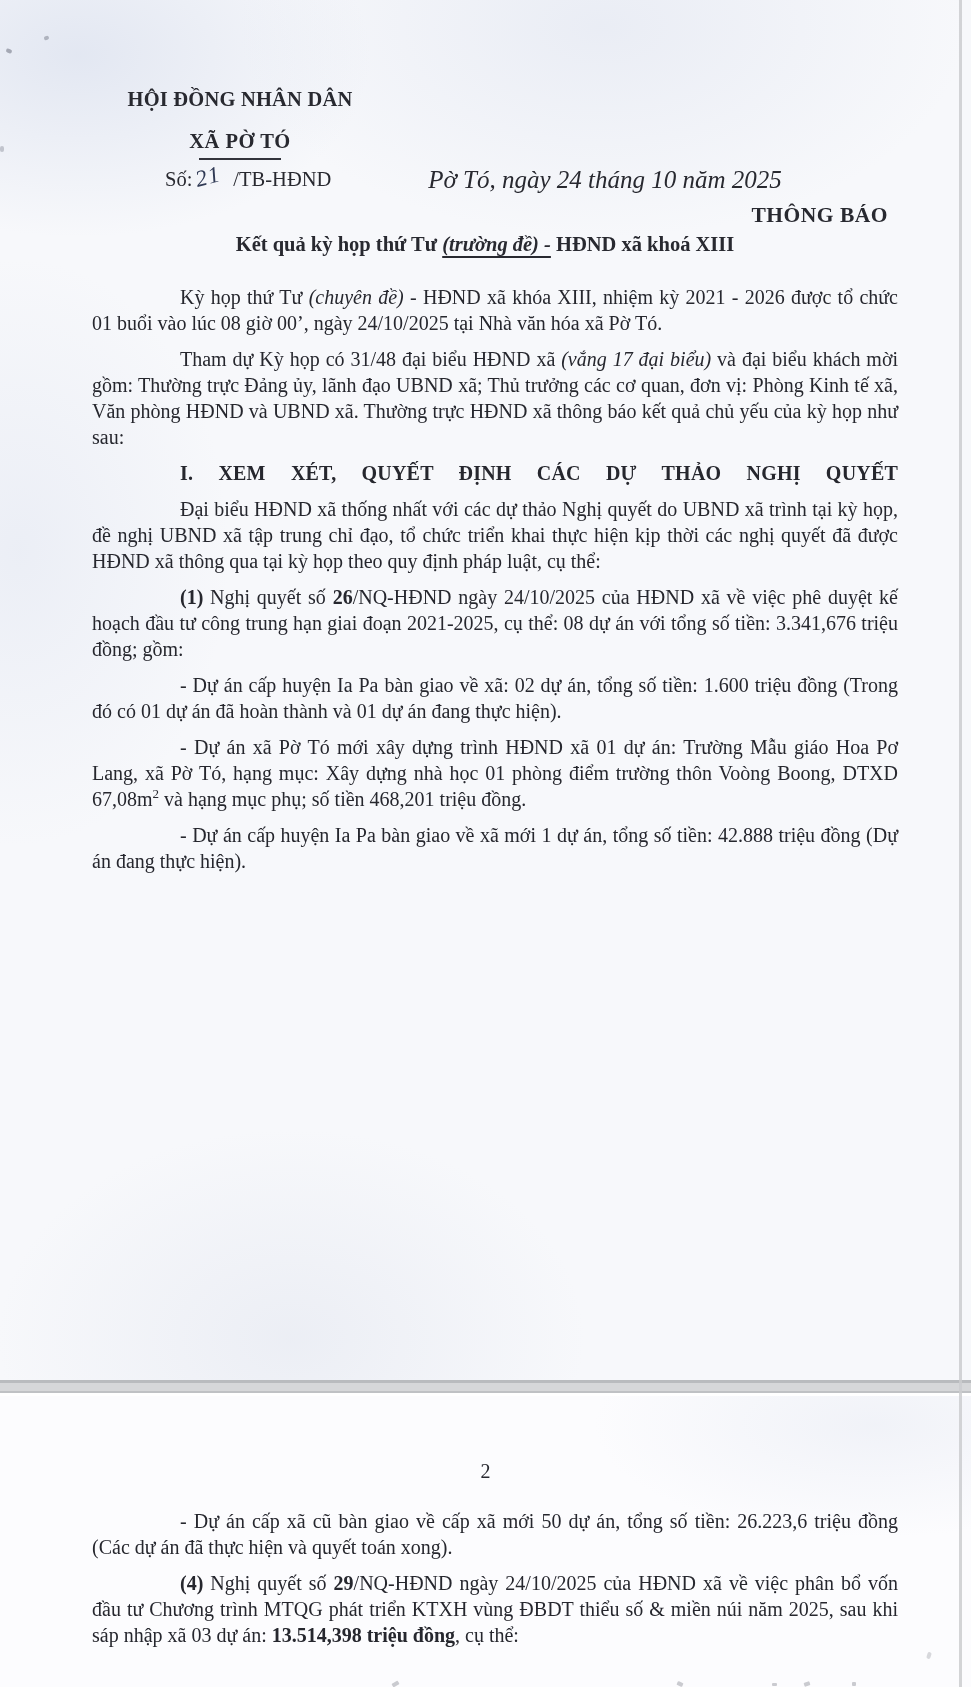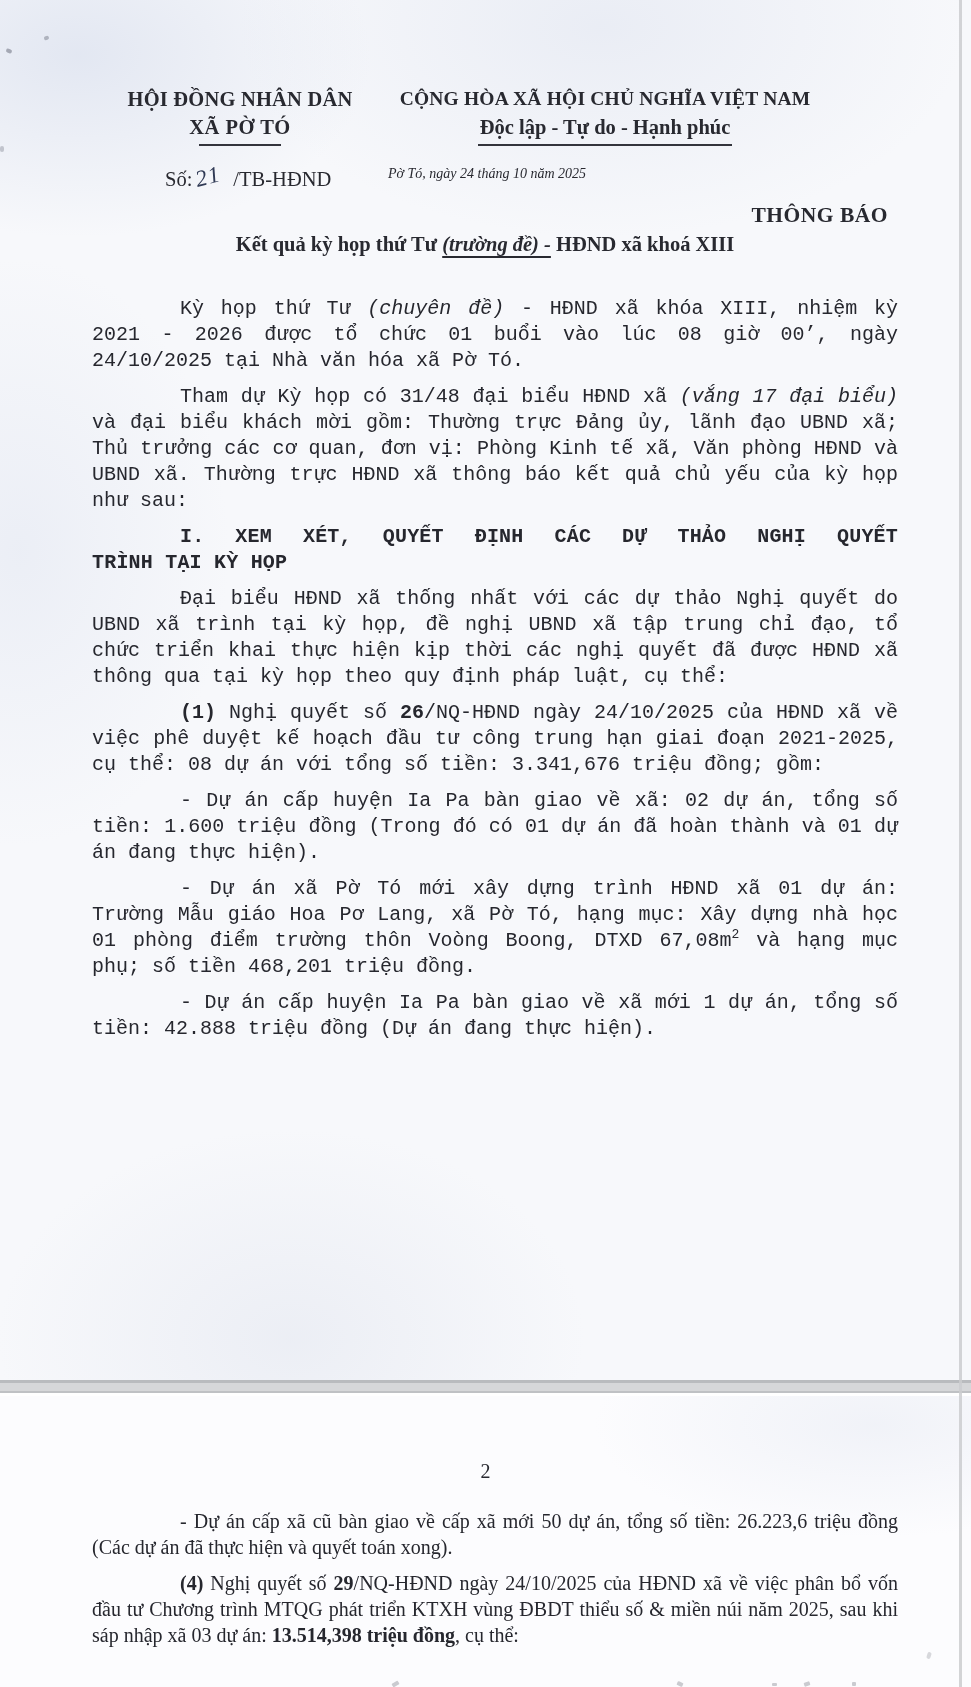--- a/index.html
+++ b/index.html
@@ -35,38 +35,38 @@
     position:absolute;top:0;left:959px;width:3px;height:1687px;
     background:#cbcccf;opacity:.85;
   }
   .speck{position:absolute;background:#6d717f;border-radius:2px;opacity:.55;}
   .s1{left:6px;top:49px;width:6px;height:4px;transform:rotate(20deg);}
   .s2{left:44px;top:36px;width:5px;height:4px;opacity:.45;transform:rotate(-15deg);}
   .s3{left:0px;top:146px;width:4px;height:6px;opacity:.35;}
   
   .org{position:absolute;top:88px;left:103px;width:274px;text-align:center;line-height:1.15;}
   .org-l1{font-weight:bold;font-size:20.5px;letter-spacing:.2px;}
-  .org-l2{font-weight:bold;font-size:20.5px;margin-top:4px;letter-spacing:.5px;}
+  .org-l2{font-weight:bold;font-size:20.5px;margin-top:18px;letter-spacing:.5px;}
   .org-rule{width:82px;height:2px;background:#33343c;margin:5px auto 0;}
   .nat{position:absolute;top:88px;left:388px;width:434px;text-align:center;line-height:1.15;}
   .nat-l1{font-weight:bold;font-size:19.5px;letter-spacing:.2px;}
   .nat-l2{font-weight:bold;font-size:20.5px;margin-top:6px;}
   .nat-l2-inner{display:inline-block;border-bottom:2px solid #33343c;padding:0 2px 4px;}
   .docnum{position:absolute;top:166px;left:165px;font-size:20.5px;white-space:nowrap;}
   .handwritten{
     display:inline-block;font-style:italic;font-size:23px;color:#303a55;
     transform:rotate(-14deg) translateY(-2px);margin:0 12px 0 4px;letter-spacing:1px;
   }
-  .dateline{position:absolute;top:166px;left:388px;width:434px;text-align:left;font-style:italic;font-size:14px;}
+  .dateline{position:absolute;top:166px;left:388px;width:434px;text-align:center;font-style:italic;font-size:25px;}
   .doc-title{position:absolute;top:203px;left:82px;width:806px;text-align:right;font-weight:bold;font-size:21.5px;letter-spacing:.5px;}
   .doc-subtitle{position:absolute;top:233px;left:82px;width:806px;text-align:center;font-weight:bold;font-size:20.5px;}
   .sub-em{font-style:italic;text-decoration:underline;text-underline-offset:5px;text-decoration-thickness:2px;}
   
   .body{position:absolute;left:92px;width:806px;font-size:20px;line-height:26px;text-align:justify;color:#26272e;}
-  .body1{top:284px;font-family:Liberation Mono, monospace;}
+  .body1{top:272px;}
   .body2{top:100px;}
   .para{margin:10px 0 0;text-indent:88px;}
   .para.first{margin-top:12px;}
   .para.heading{font-weight:bold;letter-spacing:.2px;}
   .para.heading-stretch{text-align-last:justify;}
   .para.heading-line2{margin-top:0;text-indent:0;}
   .seg.bold{font-weight:bold;}
   .seg.italic{font-style:italic;}
   sup.seg{font-size:13px;line-height:0;}
   .pagenum{margin:0;padding-top:64px;text-align:center;font-size:20px;color:#26272e;}
@@ -89,44 +89,37 @@
     <div class="speck s1"></div>
     <div class="speck s2"></div>
     <div class="speck s3"></div>
 
     <div class="org">
       <div class="org-l1">HỘI ĐỒNG NHÂN DÂN</div>
       <div class="org-l2">XÃ PỜ TÓ</div>
       <div class="org-rule"></div>
     </div>
 
-    <div class="nat">
-      <div class="nat-l1">CỘNG HÒA XÃ HỘI CHỦ NGHĨA VIỆT NAM</div>
-      <div class="nat-l2">
-        <span class="nat-l2-inner">Độc lập - Tự do - Hạnh phúc</span>
-      </div>
-    </div>
 
     <div class="docnum">
       <span>Số:</span><span class="handwritten">21</span><span>/TB-HĐND</span>
     </div>
 
     <div class="dateline">Pờ Tó, ngày 24 tháng 10 năm 2025</div>
 
     <div class="doc-title">THÔNG BÁO</div>
 
     <div class="doc-subtitle">
       <span>Kết quả kỳ họp thứ Tư </span><span class="sub-em">(trường đề) -</span><span> HĐND xã khoá XIII</span>
     </div>
 
     <div class="body body1">
         <p class="para first"><span class="seg normal">Kỳ họp thứ Tư </span><span class="seg italic">(chuyên đề)</span><span class="seg normal"> - HĐND xã khóa XIII, nhiệm kỳ 2021 - 2026 được tổ chức 01 buổi vào lúc 08 giờ 00’, ngày 24/10/2025 tại Nhà văn hóa xã Pờ Tó.</span></p>
         <p class="para"><span class="seg normal">Tham dự Kỳ họp có 31/48 đại biểu HĐND xã </span><span class="seg italic">(vắng 17 đại biểu)</span><span class="seg normal"> và đại biểu khách mời gồm: Thường trực Đảng ủy, lãnh đạo UBND xã; Thủ trưởng các cơ quan, đơn vị: Phòng Kinh tế xã, Văn phòng HĐND và UBND xã. Thường trực HĐND xã thông báo kết quả chủ yếu của kỳ họp như sau:</span></p>
         <p class="para heading heading-stretch"><span class="seg bold">I. XEM XÉT, QUYẾT ĐỊNH CÁC DỰ THẢO NGHỊ QUYẾT</span></p>
-        <p class="para heading heading-line2"><span class="seg bold">TRÌNH TẠI KỲ HỌP</span></p>
         <p class="para"><span class="seg normal">Đại biểu HĐND xã thống nhất với các dự thảo Nghị quyết do UBND xã trình tại kỳ họp, đề nghị UBND xã tập trung chỉ đạo, tổ chức triển khai thực hiện kịp thời các nghị quyết đã được HĐND xã thông qua tại kỳ họp theo quy định pháp luật, cụ thể:</span></p>
         <p class="para"><span class="seg bold">(1)</span><span class="seg normal"> Nghị quyết số </span><span class="seg bold">26</span><span class="seg normal">/NQ-HĐND ngày 24/10/2025 của HĐND xã về việc phê duyệt kế hoạch đầu tư công trung hạn giai đoạn 2021-2025, cụ thể: 08 dự án với tổng số tiền: 3.341,676 triệu đồng; gồm:</span></p>
         <p class="para"><span class="seg normal">- Dự án cấp huyện Ia Pa bàn giao về xã: 02 dự án, tổng số tiền: 1.600 triệu đồng (Trong đó có 01 dự án đã hoàn thành và 01 dự án đang thực hiện).</span></p>
         <p class="para"><span class="seg normal">- Dự án xã Pờ Tó mới xây dựng trình HĐND xã 01 dự án: Trường Mẫu giáo Hoa Pơ Lang, xã Pờ Tó, hạng mục: Xây dựng nhà học 01 phòng điểm trường thôn Voòng Boong, DTXD 67,08m</span><sup class="seg sup">2</sup><span class="seg normal"> và hạng mục phụ; số tiền 468,201 triệu đồng.</span></p>
         <p class="para"><span class="seg normal">- Dự án cấp huyện Ia Pa bàn giao về xã mới 1 dự án, tổng số tiền: 42.888 triệu đồng (Dự án đang thực hiện).</span></p>
       </div>
   </div>
 
   <div class="separator"></div>
 

